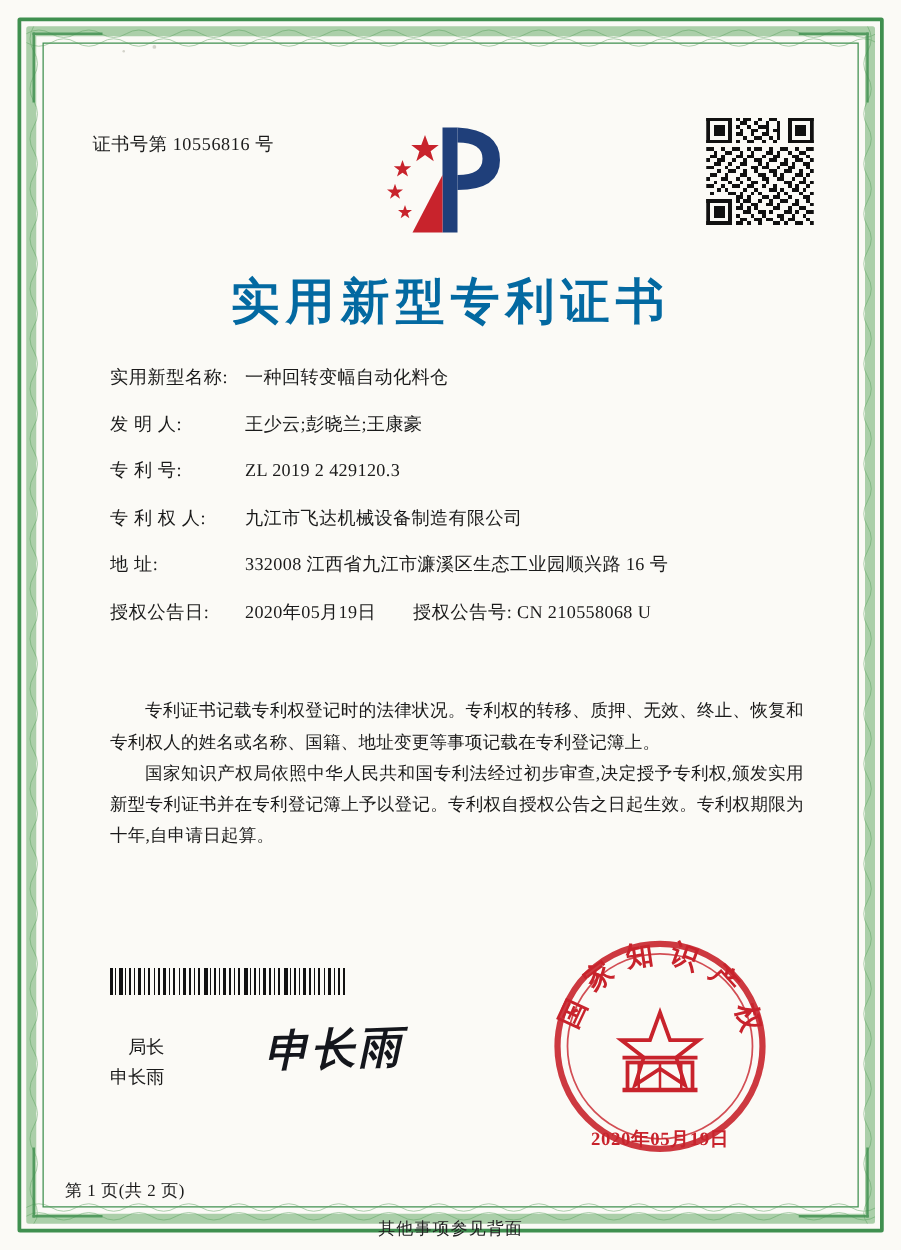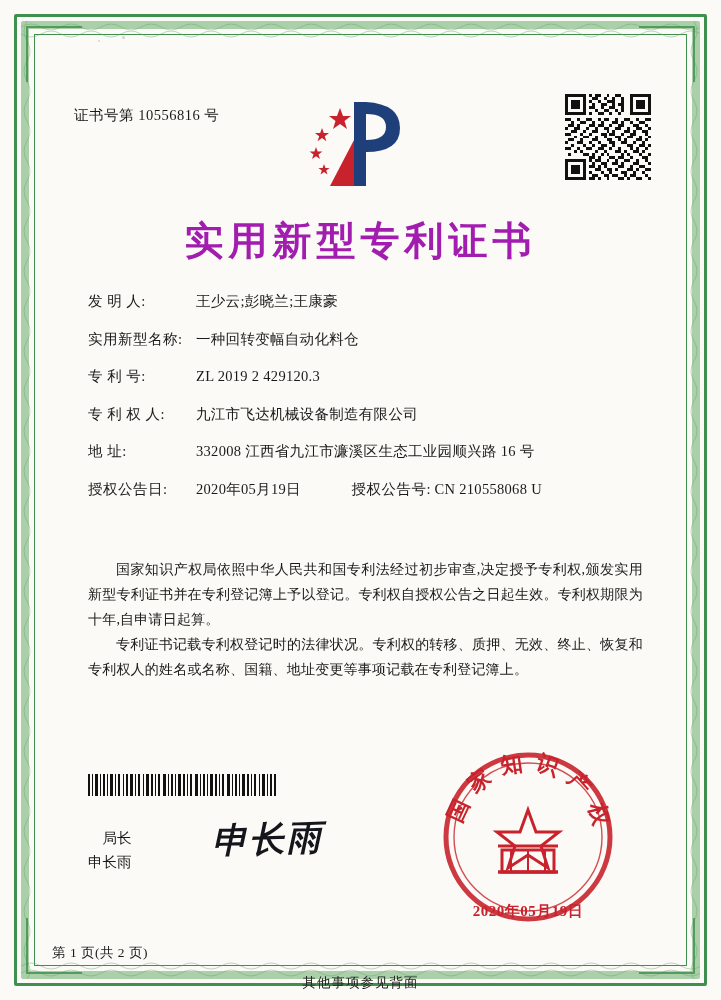--- a/index.html
+++ b/index.html
@@ -87,21 +87,21 @@
 
   .title {
     position: absolute;
     top: 170px;
     left: 0;
     right: 0;
     text-align: center;
     font-size: 39px;
     letter-spacing: 5px;
     font-weight: bold;
-    color: #a21caf;
+    color: #0369a1;
     font-family: "DejaVu Serif", "Liberation Serif", serif;
   }
 
   .fields {
     position: absolute;
     top: 248px;
     left: 36px;
     right: 24px;
     font-size: 14.5px;
   }
@@ -112,21 +112,21 @@
   .fl {
     display: inline-block;
     width: 108px;
     letter-spacing: .5px;
   }
   .fv {
     letter-spacing: .3px;
   }
   .field.two-col .second-label {
     display: inline-block;
-    margin-left: 47px;
+    margin-left: 26px;
     letter-spacing: .5px;
   }
 
   .para {
     position: absolute;
     top: 513px;
     left: 36px;
     right: 26px;
     font-size: 14px;
     line-height: 25px;
@@ -449,44 +449,44 @@
           <rect x="21" y="28" width="1" height="1"></rect>
           <rect x="24" y="28" width="2" height="1"></rect>
           <rect x="28" y="28" width="1" height="1"></rect>
       </g>
     </svg>
 
     <div class="title">实用新型专利证书</div>
 
     <div class="fields">
       <div class="field">
-        <span class="fl">发 明 人:</span><span class="fv">王少云;彭晓兰;王康豪</span>
+        <span class="fl">实用新型名称:</span><span class="fv">一种回转变幅自动化料仓</span>
       </div>
       <div class="field">
-        <span class="fl">实用新型名称:</span><span class="fv">一种回转变幅自动化料仓</span>
+        <span class="fl">发 明 人:</span><span class="fv">王少云;彭晓兰;王康豪</span>
       </div>
       <div class="field">
         <span class="fl">专 利 号:</span><span class="fv">ZL 2019 2 429120.3</span>
       </div>
       <div class="field">
         <span class="fl">专 利 权 人:</span><span class="fv">九江市飞达机械设备制造有限公司</span>
       </div>
       <div class="field">
         <span class="fl">地 址:</span><span class="fv">332008 江西省九江市濂溪区生态工业园顺兴路 16 号</span>
       </div>
       <div class="field two-col">
         <span class="fl">授权公告日:</span><span class="fv">2020年05月19日</span>
         <span class="second-label">授权公告号:</span>
         <span class="fv">CN 210558068 U</span>
       </div>
     </div>
 
     <div class="para">
+      <p>专利证书记载专利权登记时的法律状况。专利权的转移、质押、无效、终止、恢复和专利权人的姓名或名称、国籍、地址变更等事项记载在专利登记簿上。</p>
       <p>国家知识产权局依照中华人民共和国专利法经过初步审查,决定授予专利权,颁发实用新型专利证书并在专利登记簿上予以登记。专利权自授权公告之日起生效。专利权期限为十年,自申请日起算。</p>
-      <p>专利证书记载专利权登记时的法律状况。专利权的转移、质押、无效、终止、恢复和专利权人的姓名或名称、国籍、地址变更等事项记载在专利登记簿上。</p>
     </div>
 
     <svg class="barcode" viewBox="0 0 190 22" shape-rendering="crispEdges">
       <g fill="#111">
         <rect x="0" y="0" width="2" height="22"></rect>
           <rect x="4" y="0" width="1" height="22"></rect>
           <rect x="7" y="0" width="3" height="22"></rect>
         <rect x="12" y="0" width="1" height="22"></rect>
           <rect x="15" y="0" width="2" height="22"></rect>
           <rect x="19" y="0" width="1" height="22"></rect>

